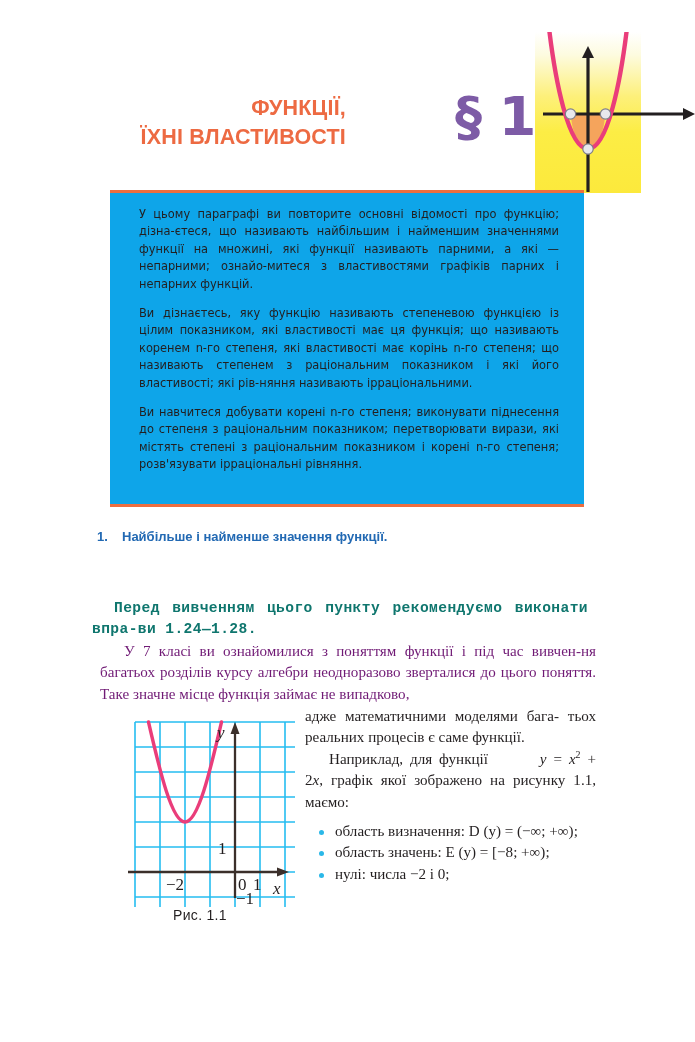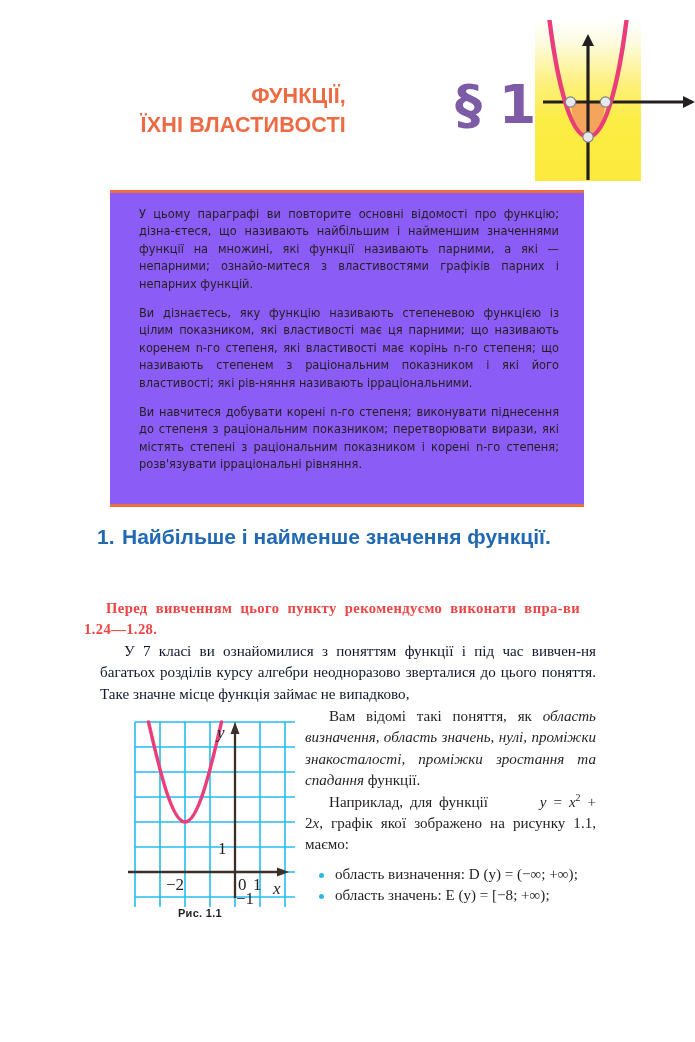--- a/index.html
+++ b/index.html
@@ -11,21 +11,21 @@
     width: 695px;
     height: 1042px;
     position: relative;
     font-family: "Liberation Serif", serif;
     overflow: hidden;
   }
 
   
   .header {
     position: absolute;
-    left: 0; top: 0;
+    left: 0; top: 12px;
     width: 581px;
     height: 186px;
   }
   .chapter-title {
     position: absolute;
     right: 235px;
     top: 82px;
     text-align: right;
     font-family: "Liberation Sans", sans-serif;
     font-weight: bold;
@@ -66,21 +66,21 @@
     position: absolute;
     left: 0; top: 0;
   }
 
   
   .intro-box {
     position: absolute;
     left: 110px;
     top: 190px;
     width: 474px;
-    background: #8b5cf6;
+    background: #0ea5e9;
     border-top: 3px solid #ee6e3f;
     border-bottom: 3px solid #ee6e3f;
     padding: 13px 25px 14px 29px;
     box-sizing: border-box;
   }
   .intro-box p {
     margin: 0 0 12px 0;
     font-family: "DejaVu Sans", sans-serif;
     font-size: 11.4px;
     line-height: 17.4px;
@@ -91,59 +91,59 @@
   .intro-box p:last-child { margin-bottom: 16px; }
 
   
   .section-heading {
     position: absolute;
     left: 97px;
     top: 524px;
     width: 520px;
     font-family: "Liberation Sans", sans-serif;
     font-weight: bold;
-    font-size: 21px;
+    font-size: 13px;
     line-height: 25px;
     color: #2269b3;
   }
   .section-heading .num {
     display: inline-block;
     width: 25px;
   }
   .section-heading .l2 {
     display: block;
     padding-left: 25px;
   }
 
   
   .recommend {
     position: absolute;
-    left: 84px;
+    left: 92px;
     top: 598px;
     width: 496px;
-    font-family: Liberation Serif, serif;
+    font-family: Liberation Mono, monospace;
     font-weight: bold;
     font-size: 14.6px;
     line-height: 20.5px;
-    color: #ef4444;
+    color: #0f766e;
     text-align: justify;
     text-indent: 22px;
     letter-spacing: 0.4px;
   }
 
   
   .body-full {
     position: absolute;
     left: 100px;
     top: 641px;
     width: 496px;
     font-family: "Liberation Serif", serif;
     font-size: 15.1px;
     line-height: 21.4px;
-    color: #0f172a;
+    color: #701a75;
     text-align: justify;
     text-indent: 24px;
   }
 
   
   .col-right {
     position: absolute;
     left: 305px;
     top: 706px;
     width: 291px;
@@ -190,22 +190,22 @@
     top: 712px;
   }
   .figure svg { display: block; }
   .fig-caption {
     position: absolute;
     left: 110px;
     top: 907px;
     width: 180px;
     text-align: center;
     font-family: "Liberation Sans", sans-serif;
-    font-weight: bold;
-    font-size: 11px;
+    font-weight: normal;
+    font-size: 14px;
     color: #231f20;
     letter-spacing: 0.3px;
   }
 </style>
 </head>
 <body>
 
 <div class="header">
 
   <div class="chapter-title">
@@ -232,38 +232,39 @@
 
       <circle cx="35.5" cy="82" r="5.2" fill="#e8e8ec" stroke="#7e7e88" stroke-width="1.2"></circle>
       <circle cx="70.5" cy="82" r="5.2" fill="#e8e8ec" stroke="#7e7e88" stroke-width="1.2"></circle>
       <circle cx="53" cy="117" r="5.2" fill="#e8e8ec" stroke="#7e7e88" stroke-width="1.2"></circle>
     </svg>
   </div>
 </div>
 
 <div class="intro-box">
   <p>У цьому параграфі ви повторите основні відомості про функцію; дізна-єтеся, що називають найбільшим і найменшим значеннями функції на множині, які функції називають парними, а які — непарними; ознайо-митеся з властивостями графіків парних і непарних функцій.</p>
-  <p>Ви дізнаєтесь, яку функцію називають степеневою функцією із цілим показником, які властивості має ця парними; що називають коренем n-го степеня, які властивості має корінь n-го степеня; що називають степенем з раціональним показником і які його властивості; які рів-няння називають ірраціональними.</p>
+  <p>Ви дізнаєтесь, яку функцію називають степеневою функцією із цілим показником, які властивості має ця функція; що називають коренем n-го степеня, які властивості має корінь n-го степеня; що називають степенем з раціональним показником і які його властивості; які рів-няння називають ірраціональними.</p>
   <p>Ви навчитеся добувати корені n-го степеня; виконувати піднесення до степеня з раціональним показником; перетворювати вирази, які містять степені з раціональним показником і корені n-го степеня; розв'язувати ірраціональні рівняння.</p>
 </div>
 
 <div class="section-heading">
   <span class="num">1.</span><span>Найбільше і найменше значення функції.</span>
 </div>
 
 <div class="recommend">Перед вивченням цього пункту рекомендуємо виконати впра-ви 1.24—1.28.</div>
 
 <div class="body-full">У 7 класі ви ознайомилися з поняттям функції і під час вивчен-ня багатьох розділів курсу алгебри неодноразово зверталися до цього поняття. Таке значне місце функція займає не випадково,</div>
 
 <div class="col-right">
-  <p class="ind"><span>Вам відомі такі поняття, як </span><i>область визначення, область значень, нулі, проміжки знакосталості, проміжки зростання та спадання</i><span> функції.</span></p>
+  <p><span>адже математичними моделями бага-</span> <span>тьох реальних процесів є саме функції.</span></p>
   <p class="ind"><span>Наприклад, для функції </span><span class="mth"><i>y</i> = <i>x</i><sup>2</sup> + 2<i>x</i>,</span> <span>графік якої зображено на рисунку 1.1, маємо:</span></p>
   <ul class="bullets">
     <li><span>область визначення: D (y) = (−∞; +∞);</span></li>
     <li><span>область значень: E (y) = [−8; +∞);</span></li>
+    <li><span>нулі: числа −2 і 0;</span></li>
   </ul>
 </div>
 
 <div class="figure">
   <svg width="185" height="195" viewBox="0 0 185 195">
 
     <g stroke="#25bdf0" stroke-width="1.6">
       <line x1="25" y1="10" x2="25" y2="210"></line>
       <line x1="50" y1="10" x2="50" y2="210"></line>
       <line x1="75" y1="10" x2="75" y2="210"></line>

